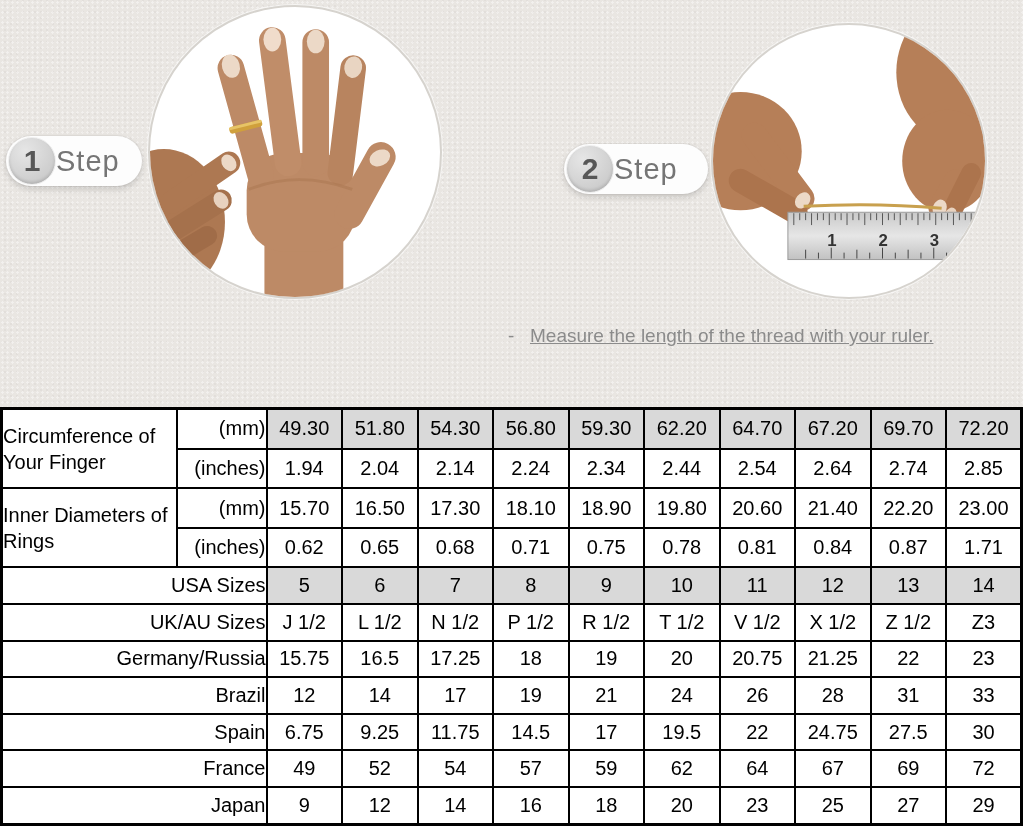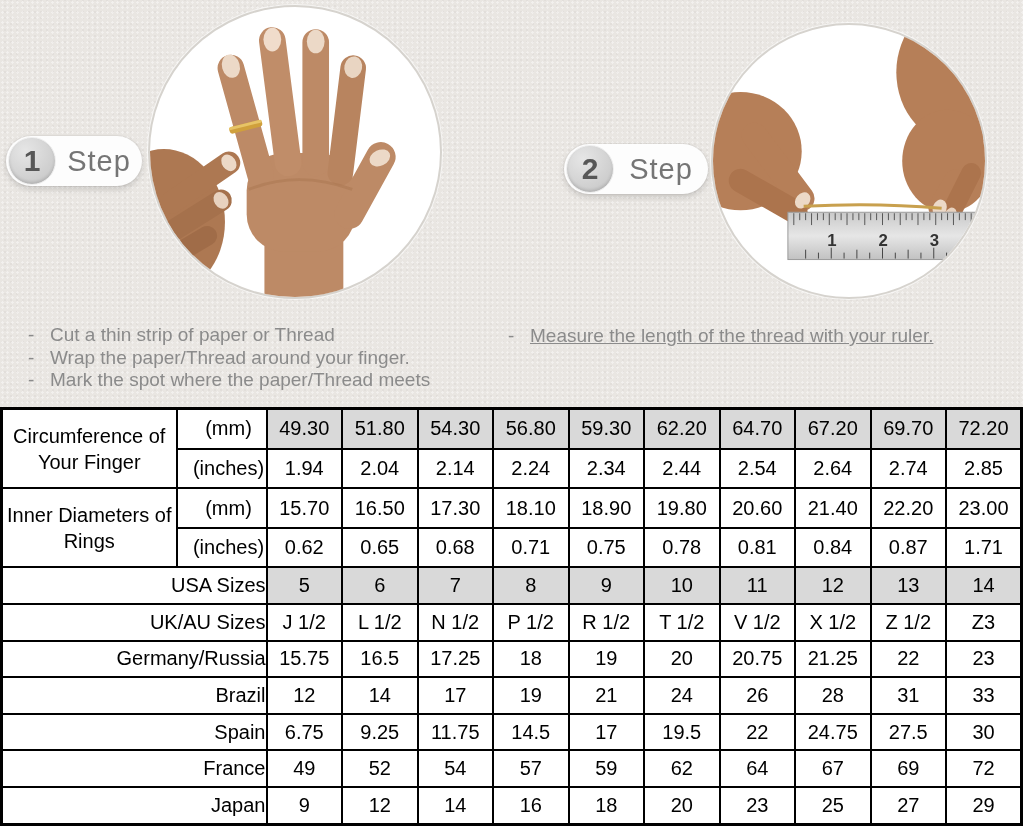--- a/index.html
+++ b/index.html
@@ -34,41 +34,41 @@
   .step-badge.two { left:564px; top:144px; width:144px; }
   .step-num {
     width:48px; height:48px; border-radius:50%; flex:0 0 48px;
     background:radial-gradient(circle at 35% 28%, #e6e6e6, #c3c3c3);
     border:1px solid #efefef;
     display:flex; align-items:center; justify-content:center;
     font-size:30px; font-weight:bold; color:#575757;
     box-shadow:inset 0 -2px 3px rgba(0,0,0,.12);
   }
   .step-word {
-    flex:1; text-align:center; font-size:29px; color:#757575; letter-spacing:1px;
+    flex:1; text-align:left; font-size:29px; color:#757575; letter-spacing:1px;
   }
 
   .instructions {
     position:absolute; list-style:none; color:#8b8b8b; font-size:19px; line-height:22.5px;
   }
   .instructions.left  { left:26px;  top:324px; }
   .instructions.right { left:506px; top:325px;text-decoration:underline; }
   .instructions li { white-space:nowrap; }
   .instructions li::before { content:"-"; display:inline-block; width:22px; padding-left:2px; }
 
   
   .chart-wrap { position:absolute; left:0; top:407px; width:1023px; height:419px; background:#fff; }
   table.size-chart {
     width:1023px; height:419px; border-collapse:collapse; table-layout:fixed;
     border:3px solid #000; font-size:20px; color:#000;
   }
   .size-chart td { border:2px solid #000; overflow:hidden; white-space:nowrap; }
-  .size-chart td.lbl   { text-align:center; line-height:1.3; white-space:normal; }
+  .size-chart td.lbl   { text-align:left; line-height:1.3; white-space:normal; }
   .size-chart td.lbl2  { text-align:right; padding-left:9px; }
-  .size-chart td.unit  { text-align:center; padding-left:14px; }
+  .size-chart td.unit  { text-align:right; padding-left:14px; }
   .size-chart td.val   { text-align:center; }
   .size-chart tr.shaded td.val { background:#d9d9d9;margin-left:24px; }
   .col-label { width:175px; } .col-unit { width:90px; }
 </style>
 </head>
 <body>
 
 <div class="page">
 
   <div class="top-section">
@@ -189,25 +189,20 @@
 
     <div class="step-badge one">
       <div class="step-num">1</div>
       <div class="step-word">Step</div>
     </div>
     <div class="step-badge two">
       <div class="step-num">2</div>
       <div class="step-word">Step</div>
     </div>
 
-    <ul class="instructions left">
-        <li>Cut a thin strip of paper or Thread</li>
-        <li>Wrap the paper/Thread around your finger.</li>
-        <li>Mark the spot where the paper/Thread meets</li>
-      </ul>
     <ul class="instructions right">
         <li>Measure the length of the thread with your ruler.</li>
       </ul>
   </div>
 
   <div class="chart-wrap">
     <table class="size-chart">
       <colgroup>
         <col class="col-label">
           <col class="col-unit">

